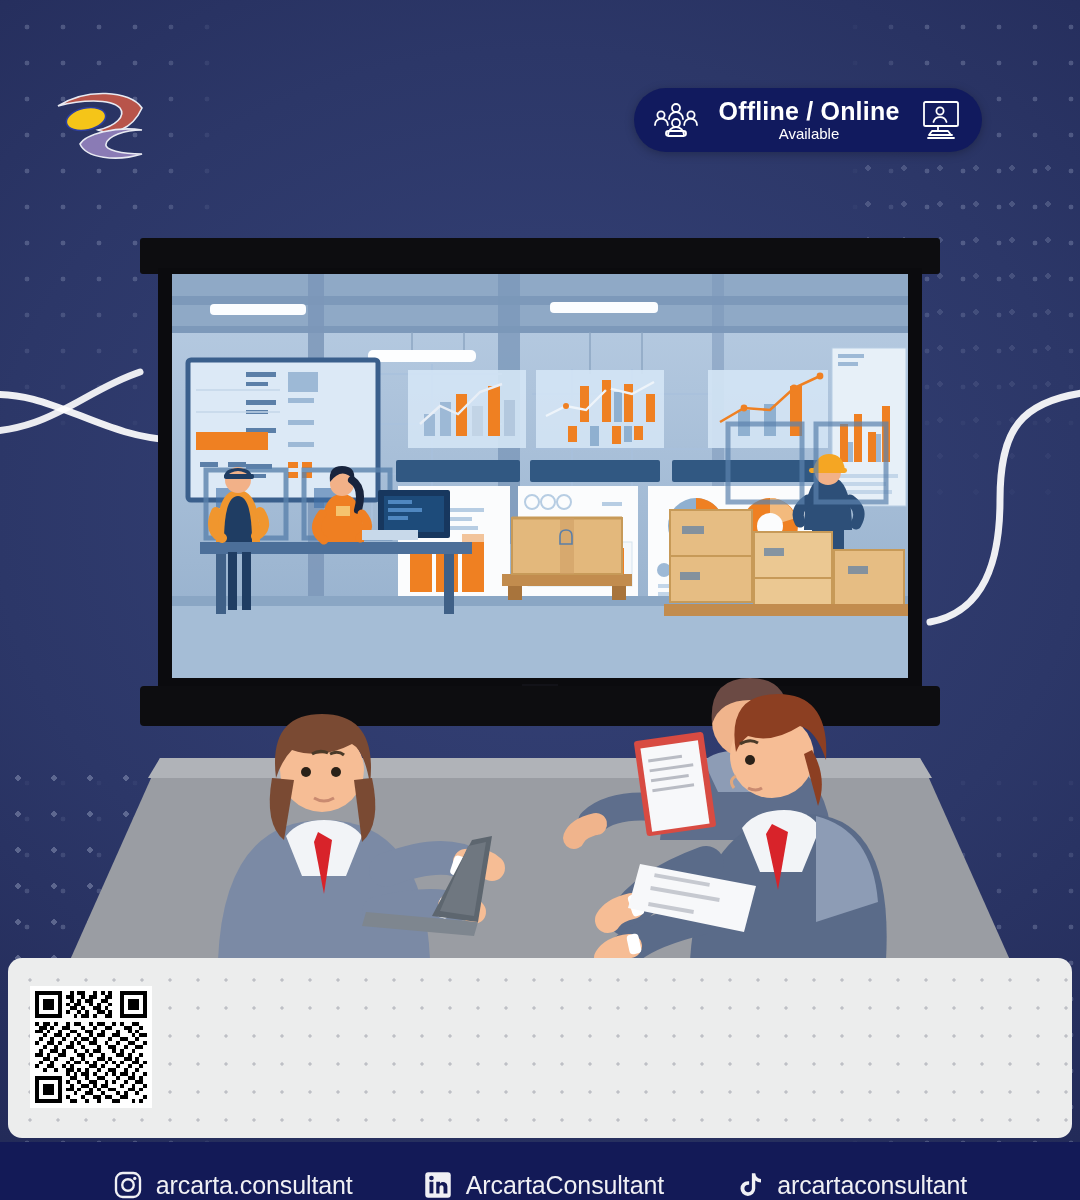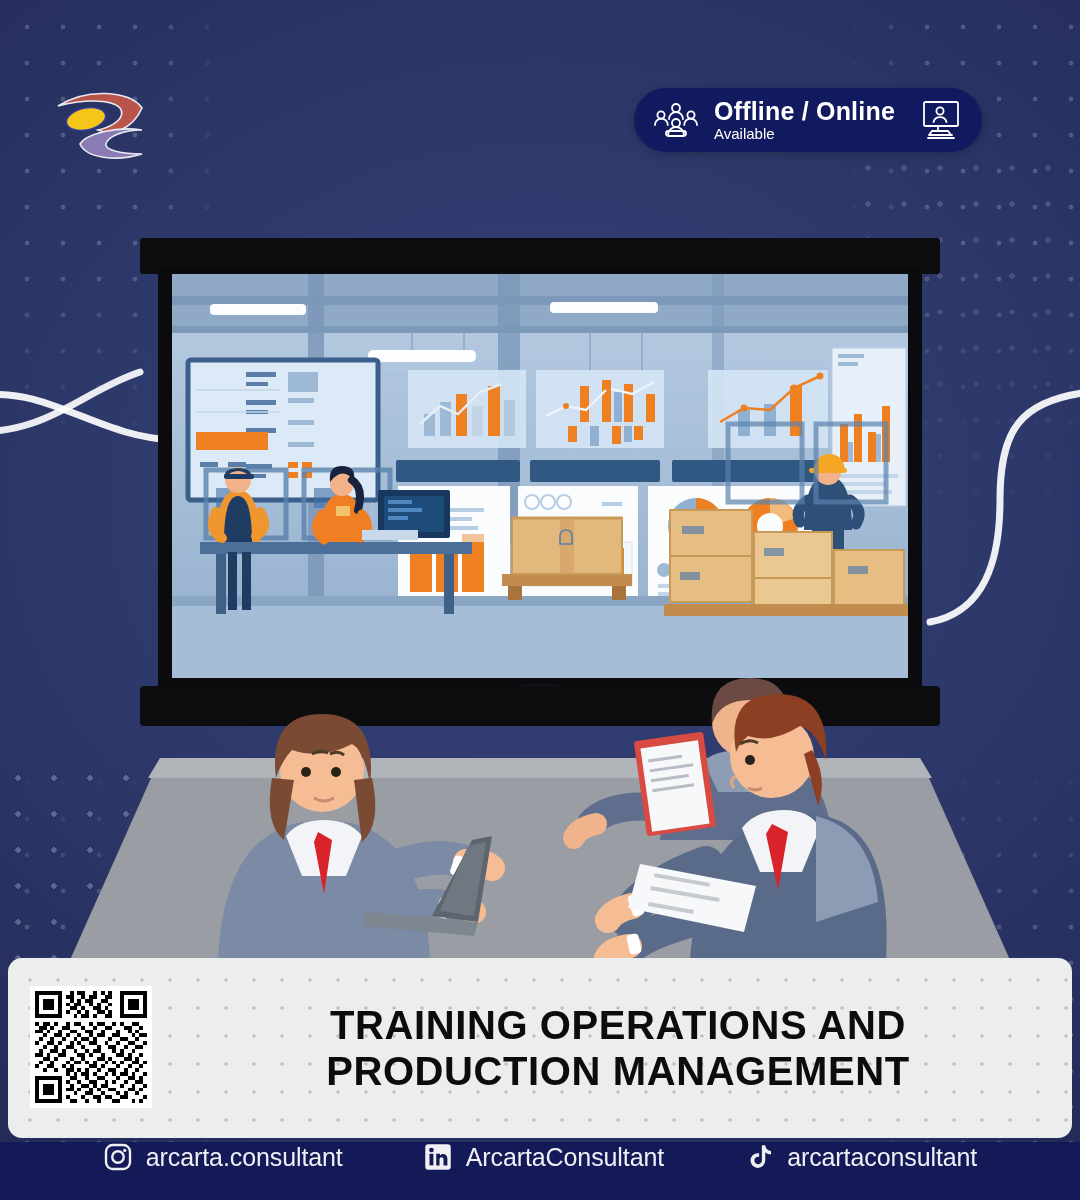--- a/index.html
+++ b/index.html
@@ -58,21 +58,21 @@
   .badge {
     position:absolute; right:98px; top:88px;
     width:348px; height:64px;
     background:#111a5e;
     border-radius:34px;
     display:flex; align-items:center; justify-content:center;
     gap:14px;
     padding:0 18px;
     box-shadow:0 2px 10px rgba(0,0,0,.25);
   }
-  .badge-text { text-align:left; line-height:1.05; flex:1 1 auto; }
+  .badge-text { text-align:center; line-height:1.05; flex:1 1 auto; }
   .badge-main {
     color:#fff; font-size:25px; font-weight:bold; letter-spacing:.2px;
     white-space:nowrap;
   }
   .badge-sub {
     color:#fff; font-size:15px; font-weight:normal; margin-top:2px;
   }
   .badge-ico { flex:0 0 auto; display:block; }
 
   
@@ -110,22 +110,22 @@
     display:flex; align-items:center; justify-content:center; text-align:center;
     color:#0c0c0c;
     font-size:40px; font-weight:bold;
     letter-spacing:.6px; line-height:1.15;
   }
 
   
   .footer {
     position:absolute; left:0; bottom:0; width:1080px; height:58px;
     background:#131a57;
-    display:flex; align-items:flex-start; justify-content:center;
-    gap:12px;
+    display:flex; align-items:flex-end; justify-content:center;
+    gap:2px;
   }
   .social { display:flex; align-items:center; gap:13px; padding:0 34px; }
   .social-label { color:#f0f0f4; font-size:25px; letter-spacing:-.1px; white-space:nowrap; }
   .social-ico { flex:0 0 auto; display:block; }
 </style>
 </head>
 <body>
 
 <div id="poster">
 
@@ -773,21 +773,20 @@
             <rect x="28" y="27" width="1" height="1"></rect>
           <rect x="9" y="28" width="2" height="1"></rect>
             <rect x="13" y="28" width="1" height="1"></rect>
           <rect x="16" y="28" width="1" height="1"></rect>
             <rect x="20" y="28" width="2" height="1"></rect>
           <rect x="25" y="28" width="1" height="1"></rect>
             <rect x="27" y="28" width="1" height="1"></rect>
         </g>
       </svg>
     </div>
-    <div class="title">TRAINING OPERATIONS AND PRODUCTION MANAGEMENT</div>
   </div>
 
   <div class="footer">
 
     <div class="social">
       <svg class="social-ico" width="30" height="30" viewBox="0 0 24 24">
         <rect x="2.4" y="2.4" width="19.2" height="19.2" rx="5.4" fill="none" stroke="#f0f0f4" stroke-width="1.9"></rect>
         <circle cx="12" cy="12" r="4.6" fill="none" stroke="#f0f0f4" stroke-width="1.9"></circle>
         <circle cx="17.4" cy="6.7" r="1.35" fill="#f0f0f4"></circle>
       </svg>

